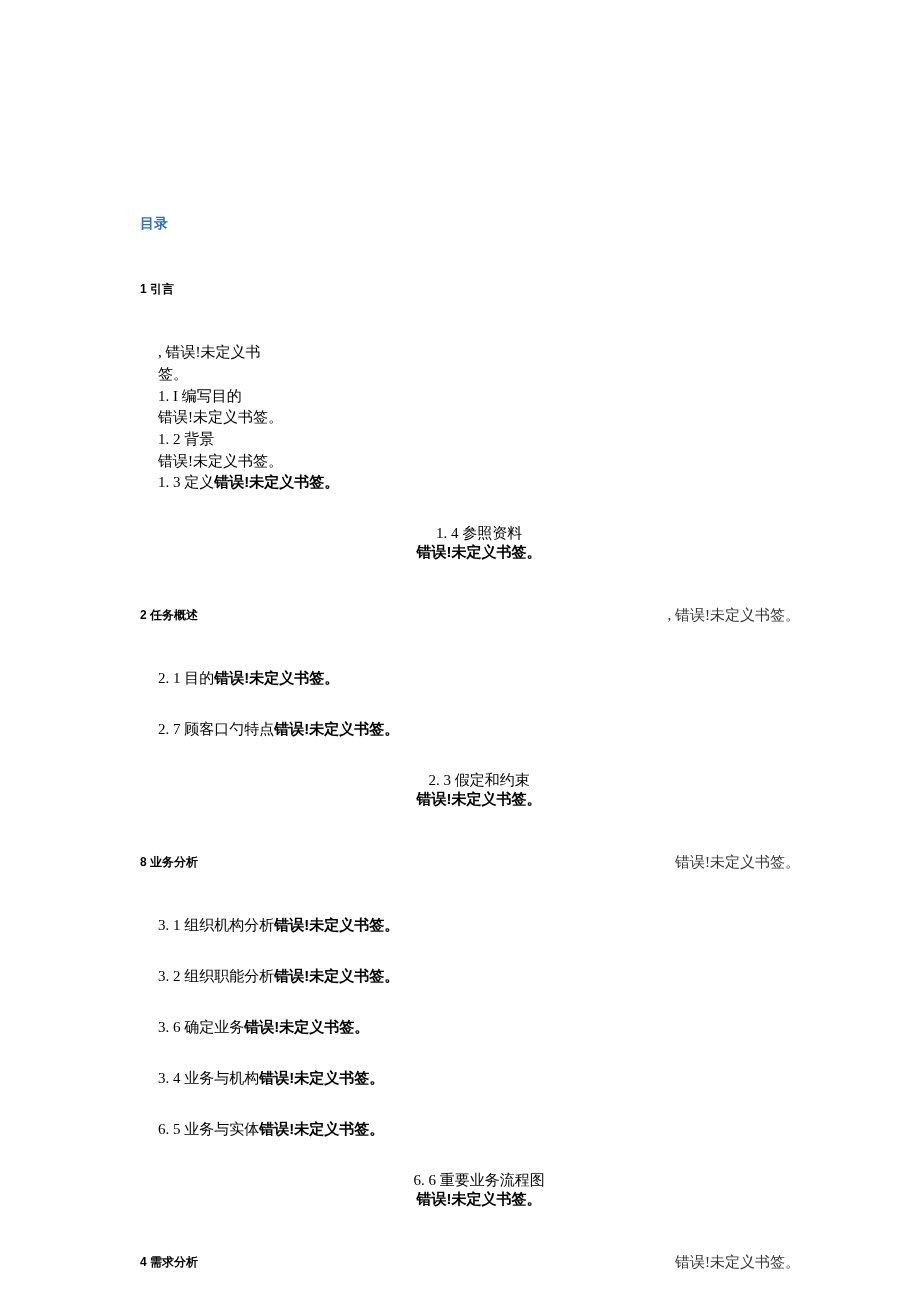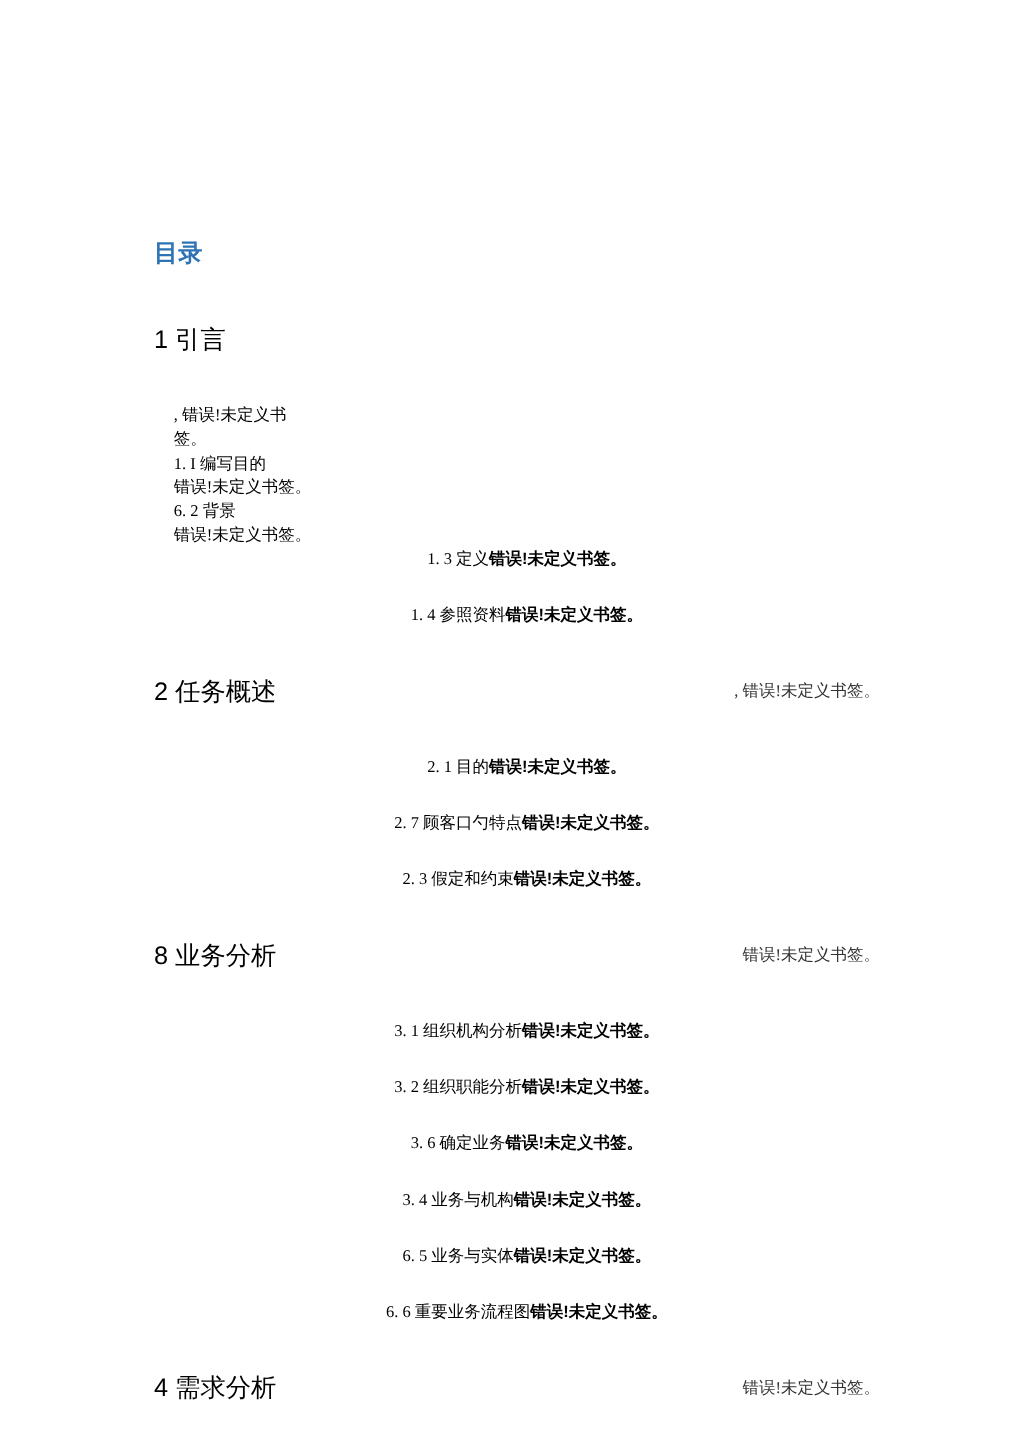--- a/index.html
+++ b/index.html
@@ -5,60 +5,60 @@
     * { margin: 0; padding: 0; box-sizing: border-box; }
     body {
       width: 920px;
       min-height: 1301px;
       background: #ffffff;
       font-family: "SimSun", "宋体", serif;
       padding: 215px 120px 0 140px;
     }
     .title {
       color: #2e74b5;
-      font-size: 22px;
+      font-size: 14px;
       font-weight: bold;
       font-family: "SimHei", "黑体", sans-serif;
       margin-bottom: 48px;
     }
     .section-row {
       display: flex;
       justify-content: space-between;
       align-items: center;
       margin-bottom: 44px;
     }
     .section-heading {
-      font-size: 23px;
-      font-weight: normal;
+      font-size: 12px;
+      font-weight: bold;
       font-family: "SimHei", "黑体", sans-serif;
       color: #000;
     }
     .section-right-note {
       font-size: 15px;
       color: #333;
       font-family: "SimSun", "宋体", serif;
     }
     .entries-block { margin-bottom: 44px; }
     .narrow-entry {
       font-size: 15px;
       color: #000;
       line-height: 1.45;
       padding-left: 18px;
       max-width: 150px;
     }
     .wide-entry {
       display: flex;
-      justify-content: center;
+      justify-content: flex-start;
       align-items: center;
       padding-left: 18px;
       font-size: 15px;
       color: #000;
       margin-bottom: 32px;
     }
-    .wide-entry:last-child { margin-bottom: 0; }
+    .wide-entry:last-child { margin-bottom: 0; flex-direction: column; }
     .entry-right {
       font-size: 15px;
       font-weight: bold;
       font-family: "SimHei", "黑体", sans-serif;
       color: #000;
     }
     .wide-entries-container { margin-bottom: 44px; }
   </style>
 </head>
 <body>
@@ -66,21 +66,21 @@
 <div class="title">目录</div>
 
 <div class="section-row">
   <div class="section-heading">1 引言</div>
 </div>
 
 <div class="entries-block">
   <div class="narrow-entry">, 错误!未定义书签。</div>
   <div class="narrow-entry">1. I 编写目的</div>
   <div class="narrow-entry">错误!未定义书签。</div>
-  <div class="narrow-entry">6. 2 背景</div>
+  <div class="narrow-entry">1. 2 背景</div>
   <div class="narrow-entry">错误!未定义书签。</div>
   <div class="wide-entry">
     <span>1. 3 定义</span>
     <span class="entry-right">错误!未定义书签。</span>
   </div>
   <div class="wide-entry" style="margin-bottom:0;">
     <span>1. 4 参照资料</span>
     <span class="entry-right">错误!未定义书签。</span>
   </div>
 </div>

